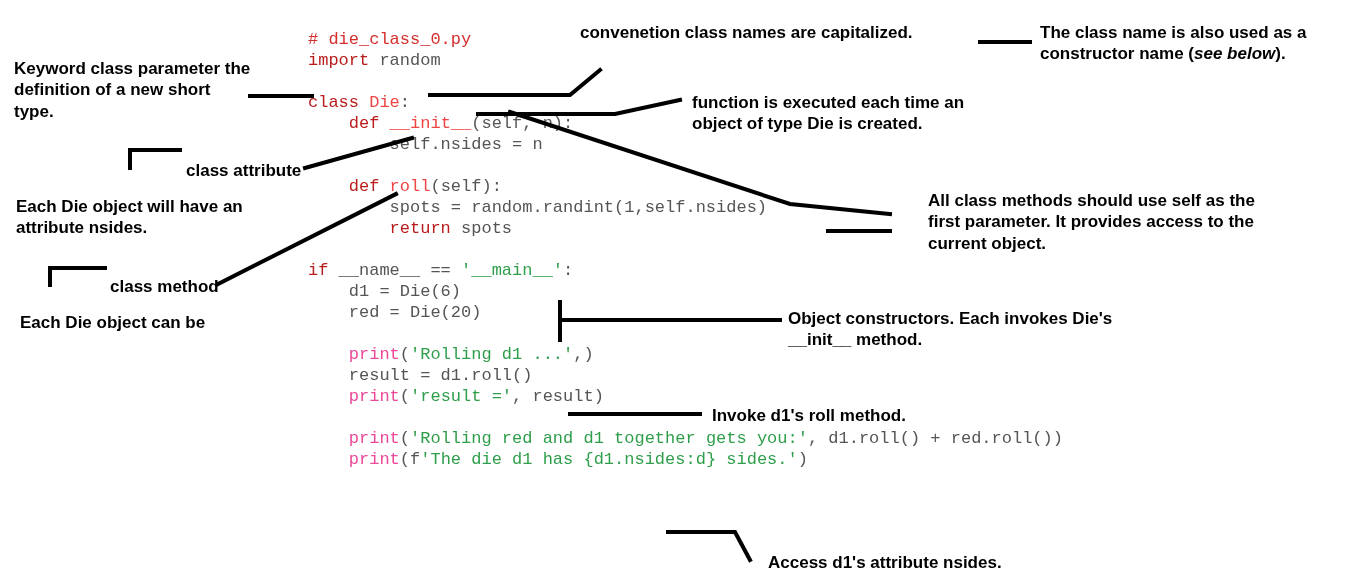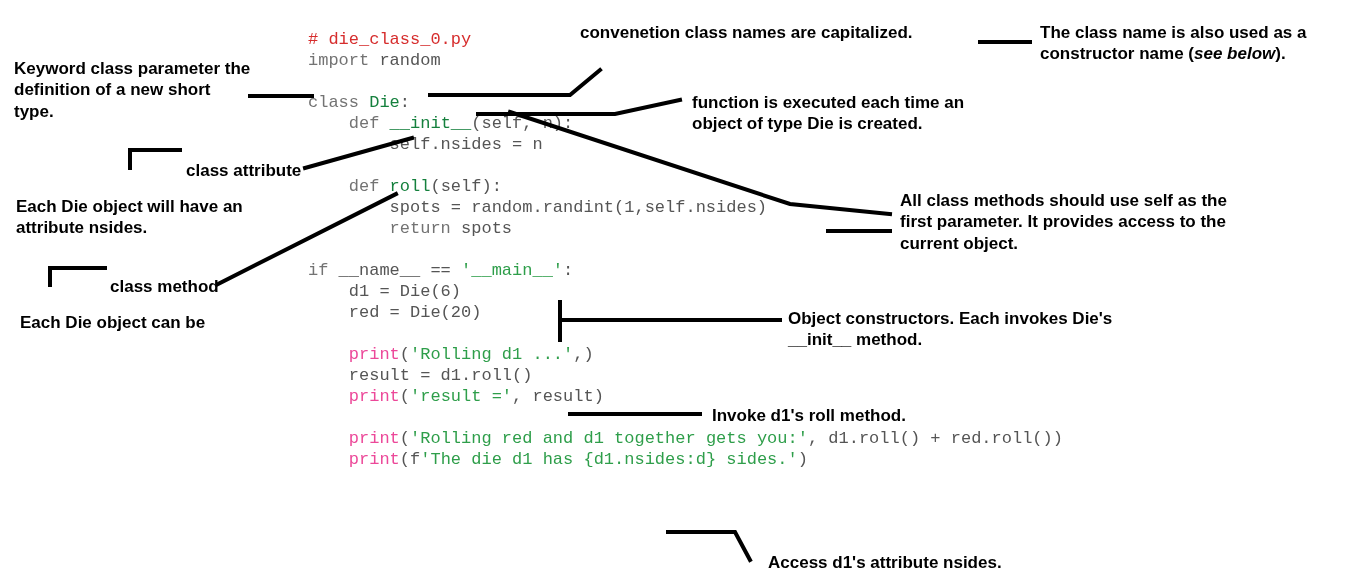--- a/index.html
+++ b/index.html
@@ -1,20 +1,20 @@
 <!DOCTYPE html>
 <html><head>
 <meta charset="utf-8">
 <style>
   html,body{margin:0;padding:0;width:1358px;height:585px;background:#fff;font-family:Arial,Helvetica,sans-serif;overflow:hidden}
   .code{position:absolute;left:308px;top:8px;font-family:"Courier New",monospace;font-size:17px;line-height:21px;white-space:pre;color:#555}
   .c-red{color:#d62d2d}
-  .c-orange{color:#737373}
+  .c-orange{color:#b91c1c}
   .c-purple{color:#ec4899}
-  .c-blue{color:#15803d}
+  .c-blue{color:#ef4444}
   .c-green{color:#2e9e4a}
   .ann{position:absolute;font-size:17px;font-weight:700;color:#000;line-height:1.25}
   .ann i{font-weight:700}
   svg.lines{position:absolute;left:0;top:0;width:1358px;height:585px;pointer-events:none}
   svg.lines line,svg.lines polyline{stroke:#000;stroke-width:4;fill:none;stroke-linecap:square}
 </style>
 </head>
 <body>
 
 <div class="code">
@@ -67,21 +67,21 @@
 
 <div class="ann" style="left:20px;top:312px">
   <div>Each Die object can be</div>
 </div>
 
 <div class="ann" style="left:692px;top:92px">
   <div>function is executed each time an</div>
   <div>object of type Die is created.</div>
 </div>
 
-<div class="ann" style="left:900px;top:190px">
+<div class="ann" style="left:928px;top:190px">
   <div>All class methods should use self as the</div>
   <div>first parameter. It provides access to the</div>
   <div>current object.</div>
 </div>
 
 <div class="ann" style="left:788px;top:308px">
   <div>Object constructors. Each invokes Die's</div>
   <div>__init__ method.</div>
 </div>
 

